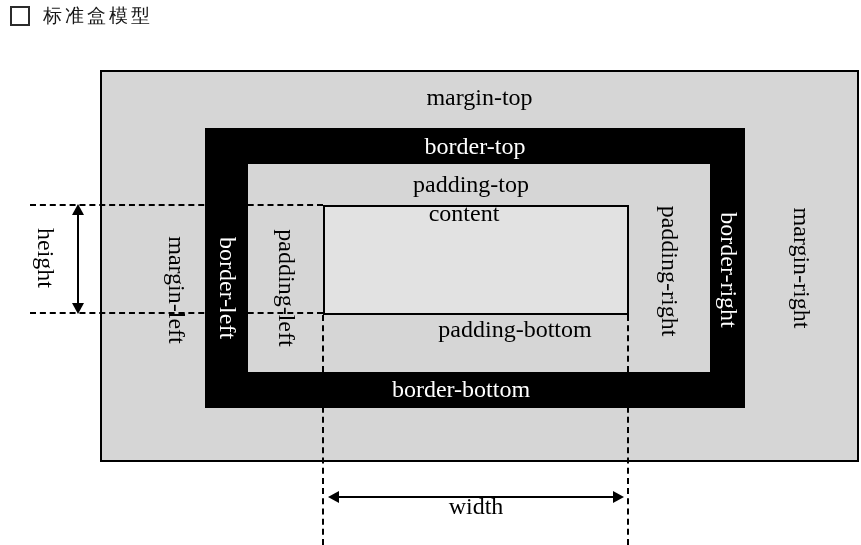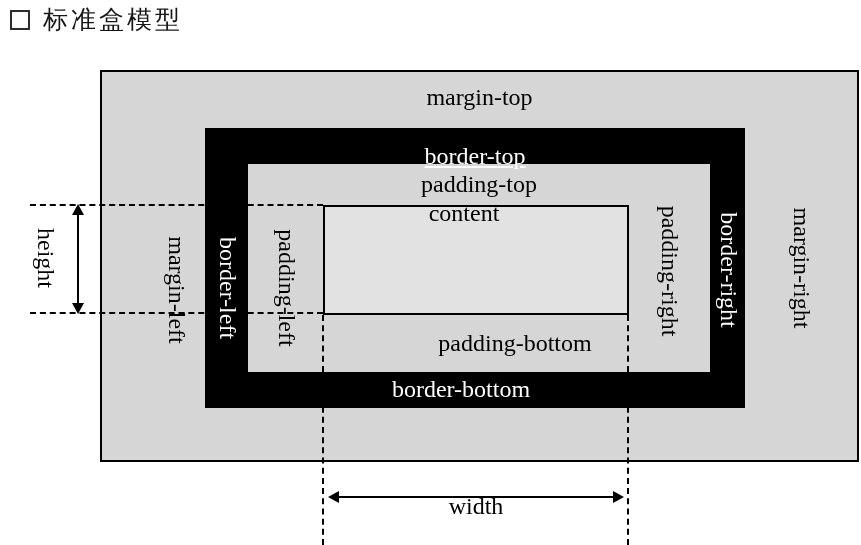--- a/index.html
+++ b/index.html
@@ -18,21 +18,21 @@
 
   
   .title {
     position: absolute;
     left: 10px;
     top: 3px;
     display: flex;
     align-items: center;
     gap: 13px;
     font-family: "Liberation Sans", "DejaVu Sans", sans-serif;
-    font-size: 25px;
+    font-size: 19px;
     letter-spacing: 3px;
     color: #161616;
   }
   .title .sq {
     width: 16px;
     height: 16px;
     border: 2px solid #2b2b2b;
     background: #fff;
     display: inline-block;
     flex: 0 0 auto;
@@ -66,24 +66,24 @@
     text-align: center;
     font-size: 24px;
     line-height: 1.15;
     color: #000;
     pointer-events: none;
     white-space: nowrap;
   }
   .on-black { color: var(--label-on-black, #fff); }
 
   .lbl-margin-top    { left: 100px; width: 759px; top: 84px; }
-  .lbl-border-top    { left: 205px; width: 540px; top: 143px; text-decoration: underline; }
-  .lbl-padding-top   { left: 248px; width: 462px; top: 171px; }
+  .lbl-border-top    { left: 205px; width: 540px; top: 133px; }
+  .lbl-padding-top   { left: 240px; width: 462px; top: 171px; }
   .lbl-content       { left: 323px; width: 282px; top: 200px; }
-  .lbl-padding-bottom{ left: 248px; width: 534px; top: 330px; }
+  .lbl-padding-bottom{ left: 248px; width: 534px; top: 316px; }
   .lbl-border-bottom { left: 205px; width: 512px; top: 376px; }
   .lbl-margin-bottom { left: 100px; width: 759px; top: 423px; }
   .lbl-width         { left: 323px; width: 306px; top: 493px; }
 
   
   .vlabel {
     position: absolute;
     writing-mode: vertical-rl;
     text-orientation: mixed;
     font-size: 24px;

